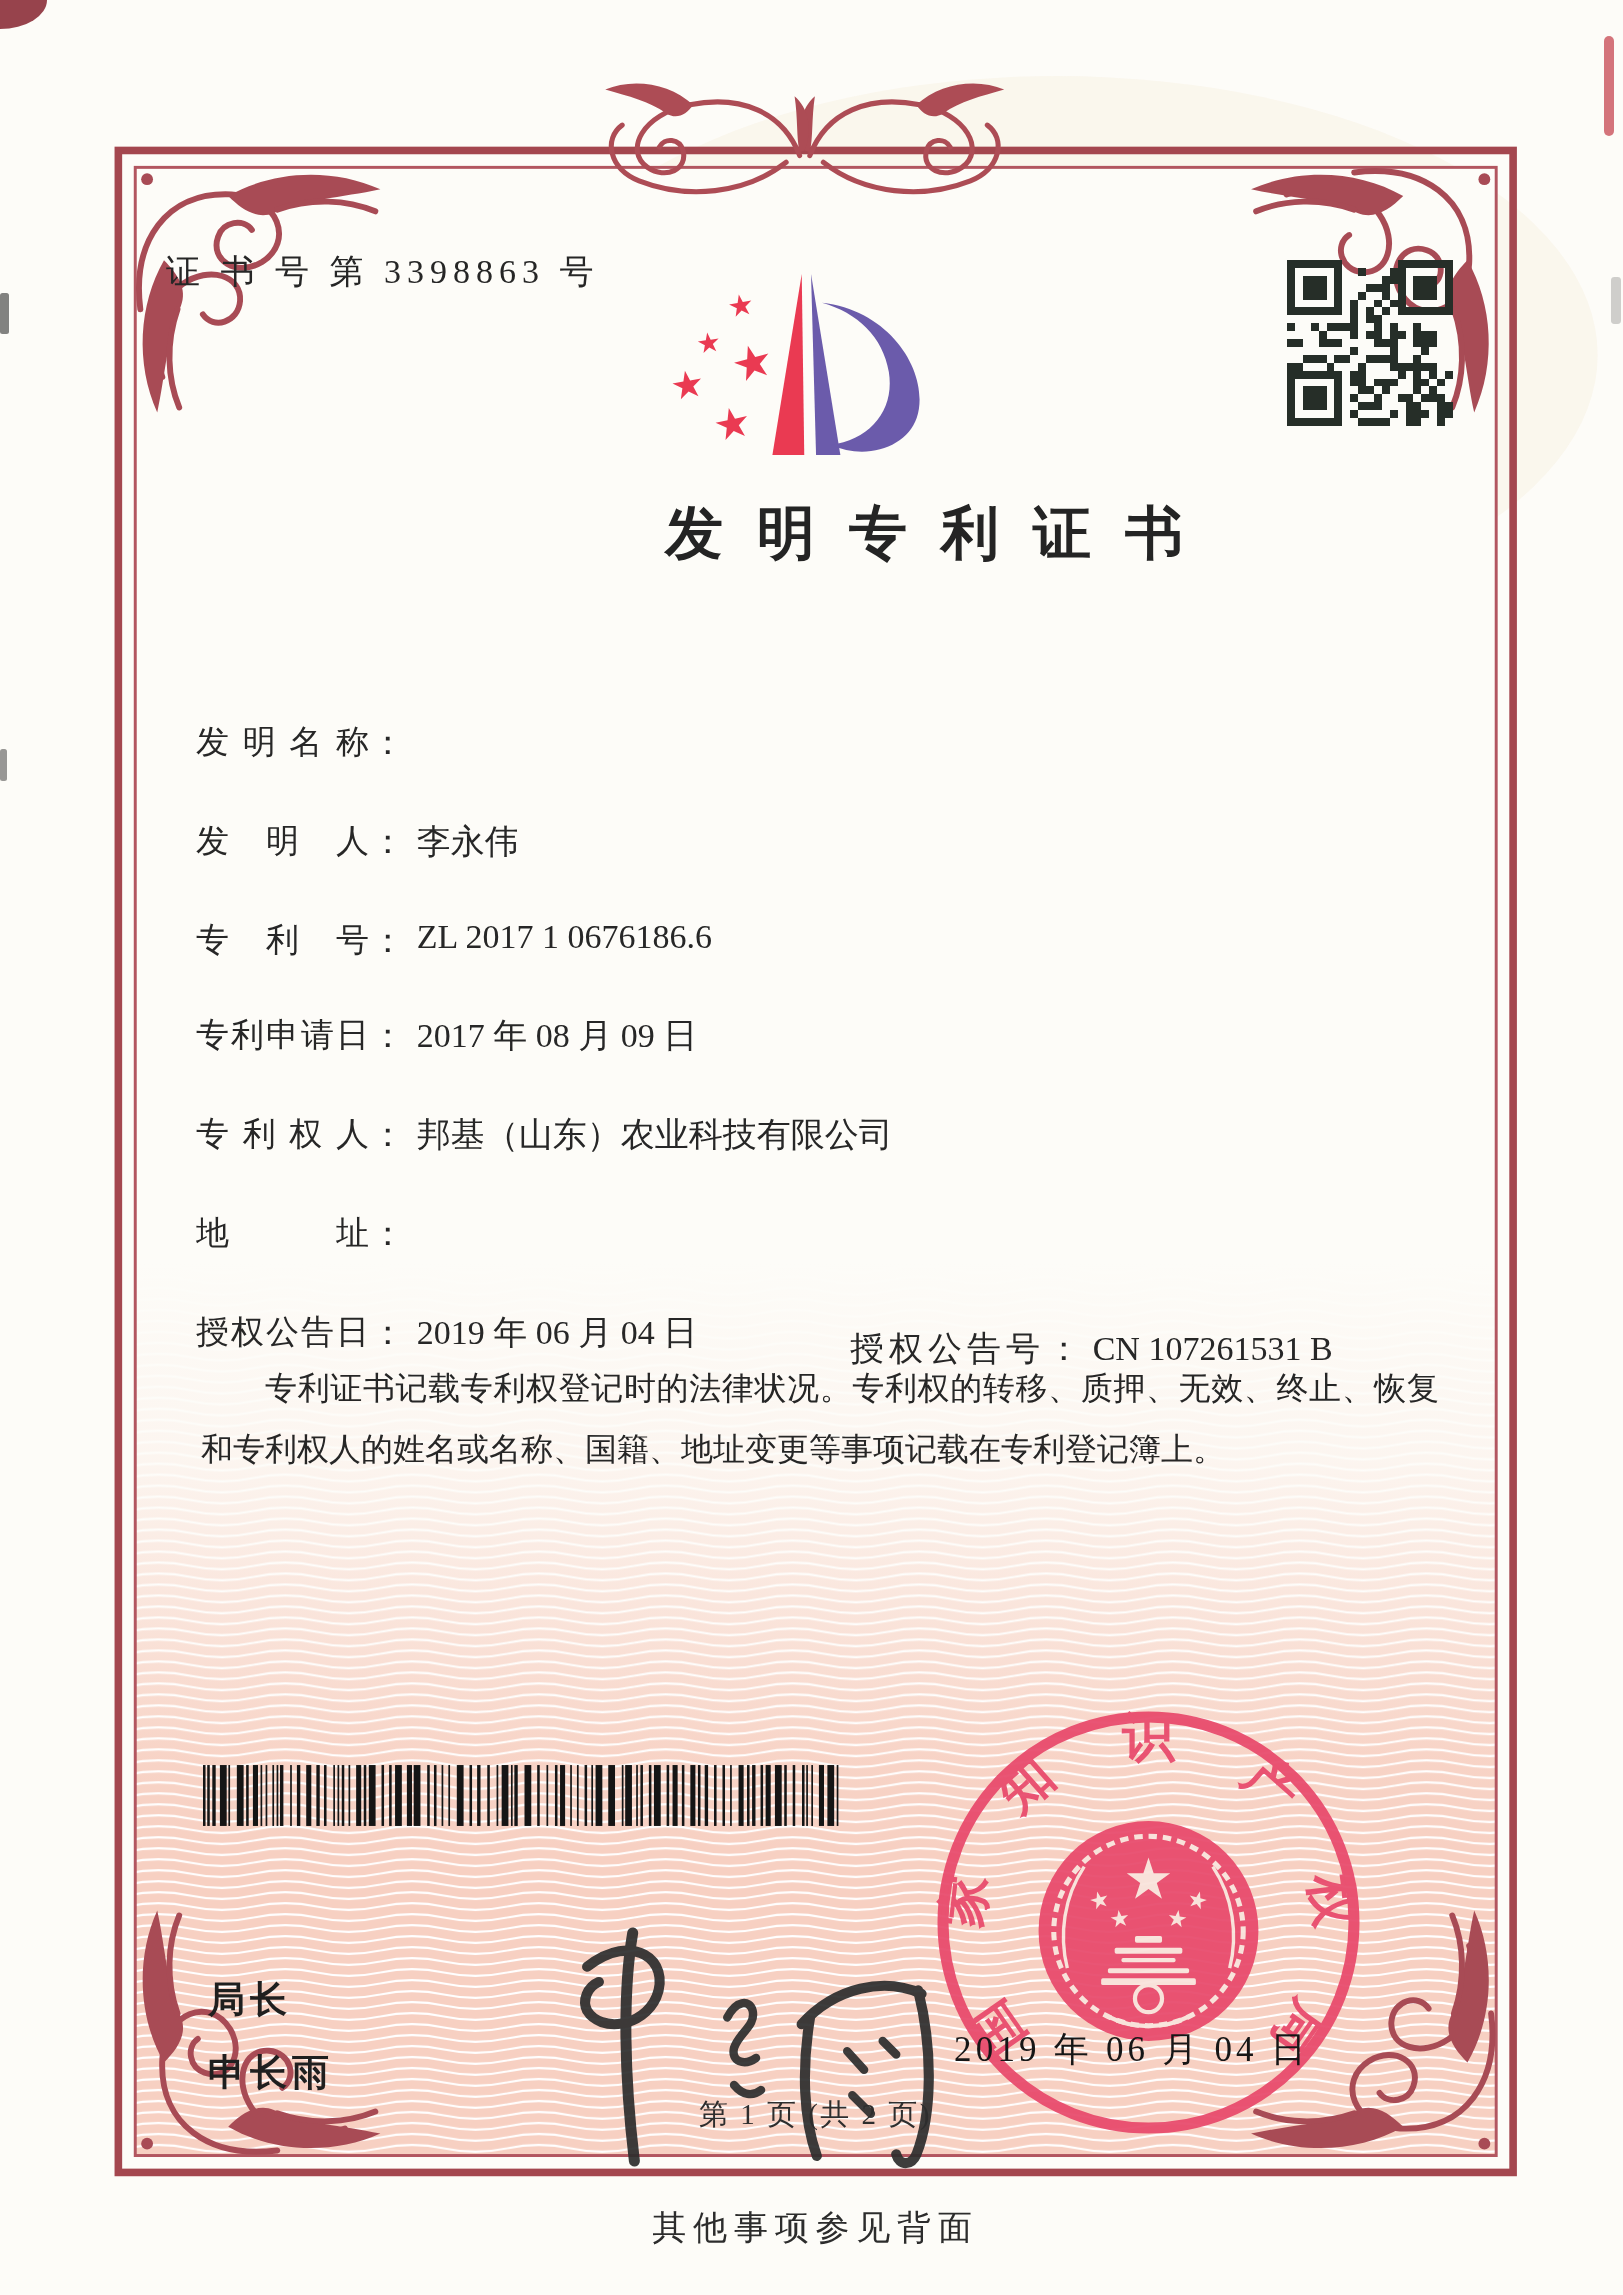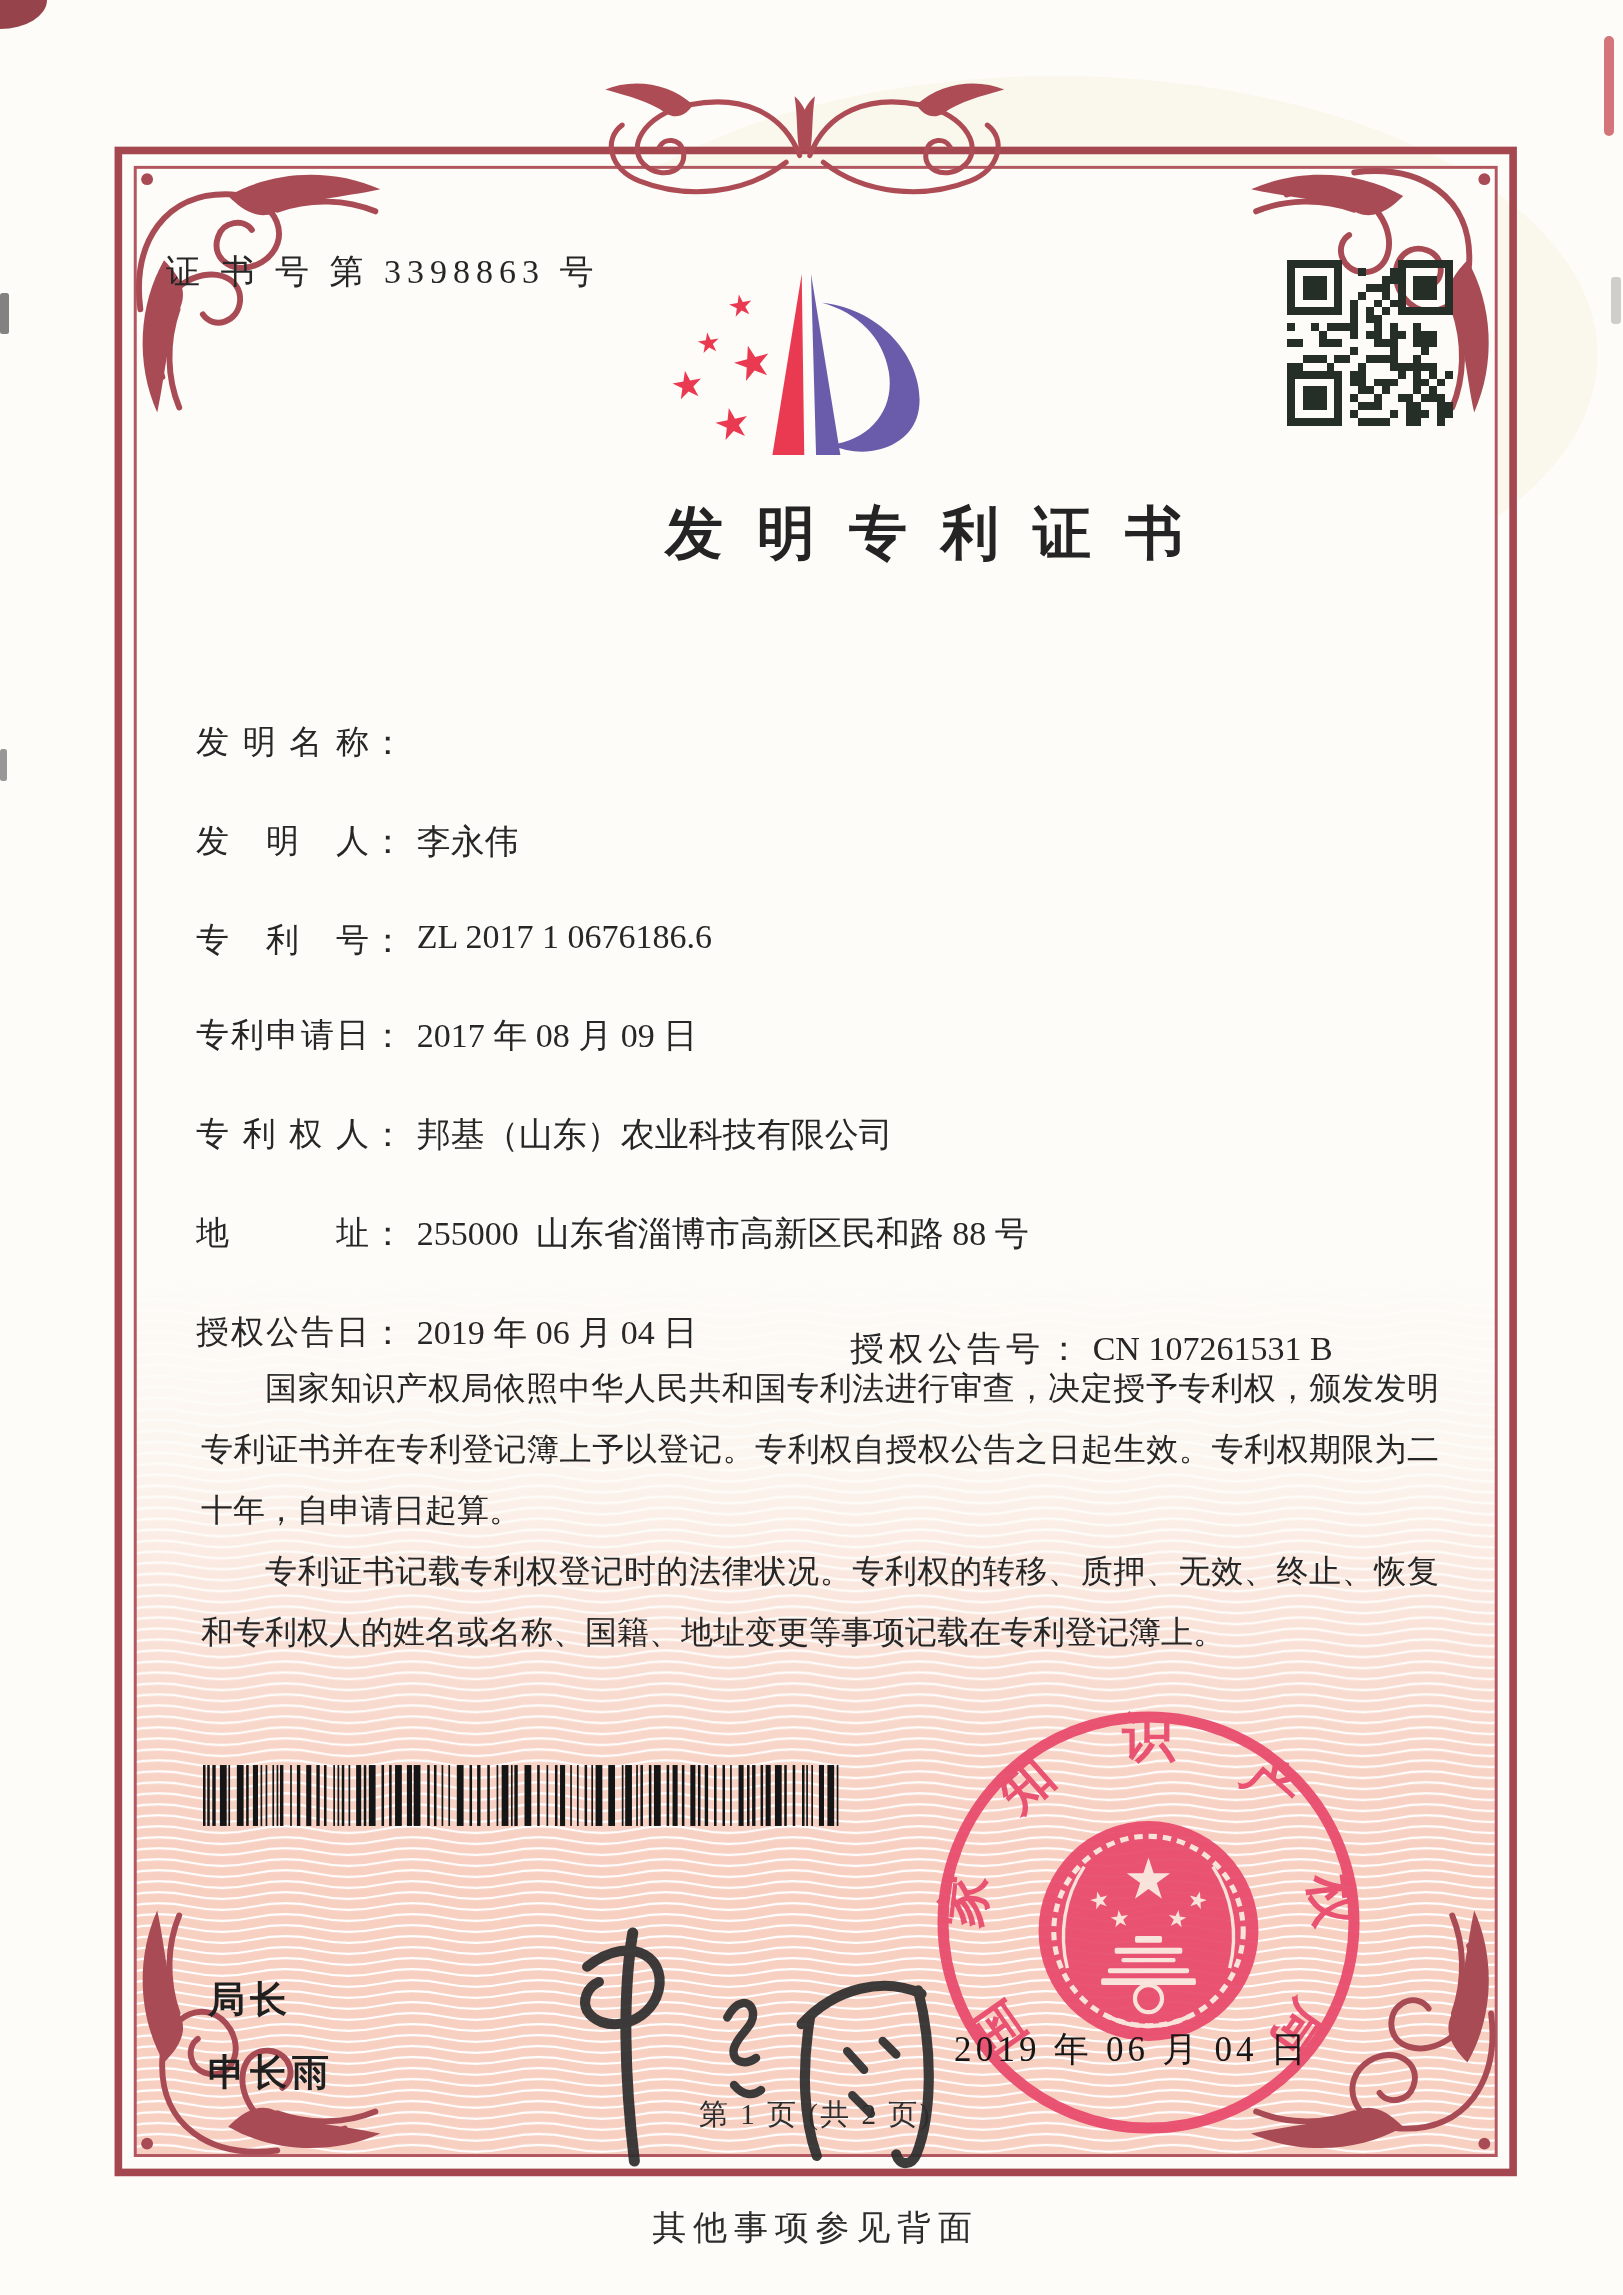--- a/index.html
+++ b/index.html
@@ -365,35 +365,33 @@
       <span class="f-value">2017 年 08 月 09 日</span>
   </div>
   <div class="row z1" style="top:1112px">
     <span class="f-label">专利权人</span>
       <span class="f-colon">：</span>
       <span class="f-value">邦基（山东）农业科技有限公司</span>
   </div>
   <div class="row z1" style="top:1211px">
     <span class="f-label">地址</span>
       <span class="f-colon">：</span>
-      <span class="f-value">255000  山东省淄博市高新区民和路 88 号</span>
   </div>
   <div class="row z1" style="top:1310px">
     <span class="f-label">授权公告日</span>
       <span class="f-colon">：</span>
       <span class="f-value">2019 年 06 月 04 日</span>
   </div>
   <div class="grant-right z1">
     <span class="g-label">授权公告号</span>
       <span class="f-colon">：</span>
       <span class="f-value">CN 107261531 B</span>
   </div>
 
   <div class="paras z1">
-    <p>国家知识产权局依照中华人民共和国专利法进行审查，决定授予专利权，颁发发明专利证书并在专利登记簿上予以登记。专利权自授权公告之日起生效。专利权期限为二十年，自申请日起算。</p>
     <p>专利证书记载专利权登记时的法律状况。专利权的转移、质押、无效、终止、恢复和专利权人的姓名或名称、国籍、地址变更等事项记载在专利登记簿上。</p>
   </div>
 
   <svg id="bar" class="abs barcode z1" width="643" height="61" viewBox="0 0 760 72" fill="#151515">
       <rect x="0" y="0" width="3" height="72"></rect>
       <rect x="5" y="0" width="3" height="72"></rect>
       <rect x="11" y="0" width="4" height="72"></rect>
       <rect x="20" y="0" width="8" height="72"></rect>
       <rect x="30" y="0" width="2" height="72"></rect>
       <rect x="40" y="0" width="8" height="72"></rect>

